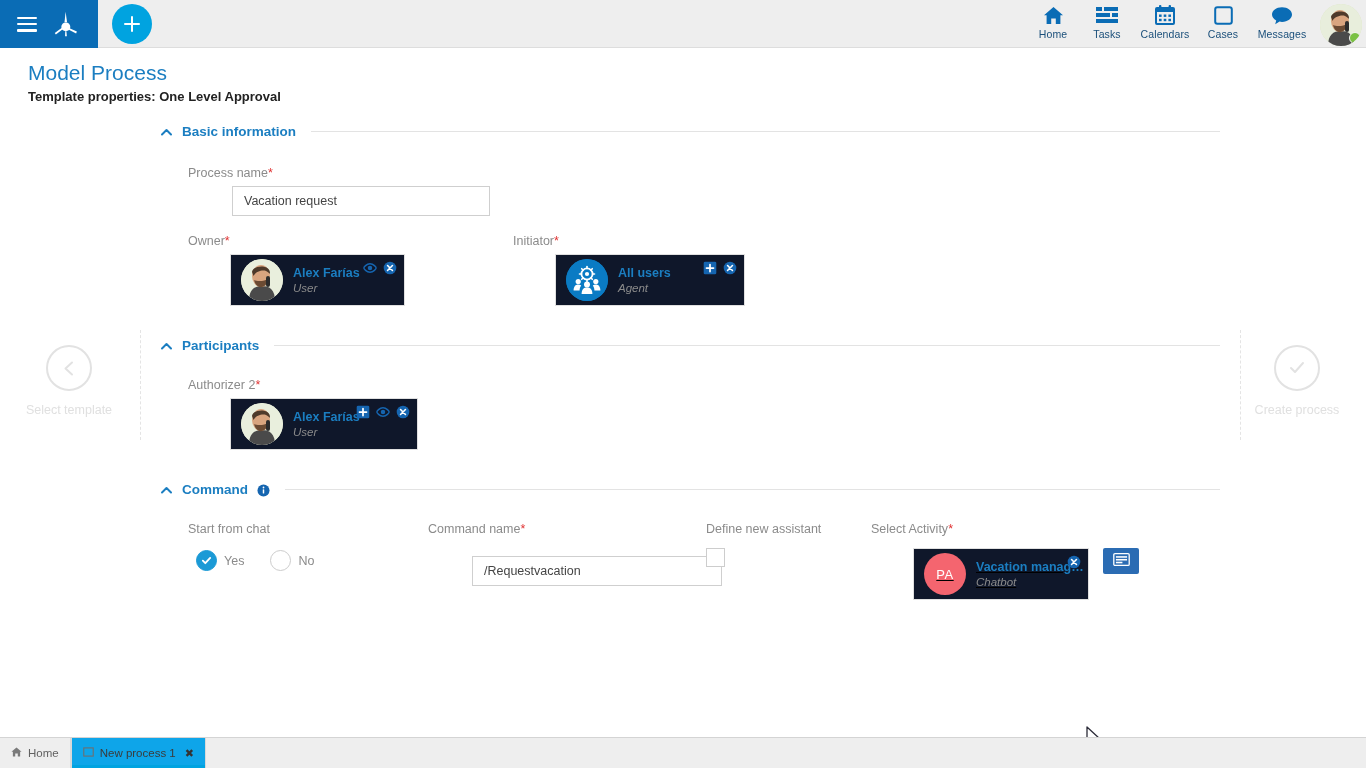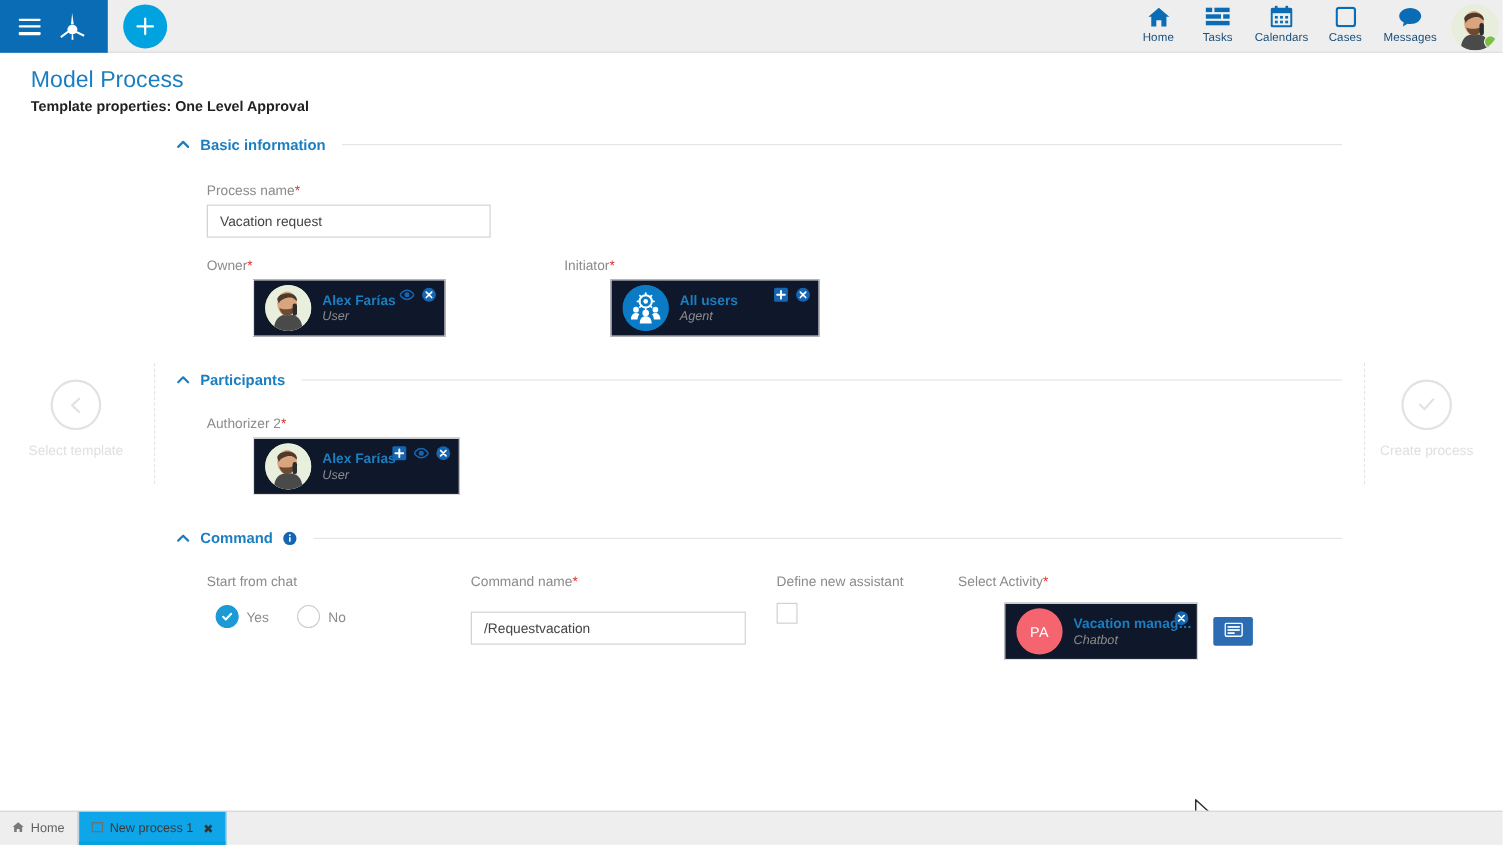--- a/index.html
+++ b/index.html
@@ -120,20 +120,21 @@
     font-size: 12.5px; color: #8b8b8b; margin-bottom: 6px;
   }
   .req { color: #e03131; font-size: 12.5px; }
 
   .text-input {
     width: 258px; height: 30px;
     border: 1px solid #cfcfcf; background: #ffffff;
     font-size: 12.5px; color: #444444;
     padding: 0 11px; outline: none;
     font-family: "Liberation Sans", sans-serif;
+    margin-left: 44px;
   }
 
   
   .entity-card {
     position: relative;
     border: 1px solid #e0e0e0; background: #0f172a;
     height: 52px; display: flex; align-items: center;
     padding-left: 10px;
     margin-left: 42px;
   }
@@ -540,21 +541,21 @@
 
     <div style="width:165px;">
       <div class="field-label">Define new assistant</div>
       <div class="checkbox-sq" style="margin-top:12px;"></div>
     </div>
 
     <div>
       <div class="field-label">
         <span>Select Activity</span><span class="req">*</span>
       </div>
-      <div style="display:flex; align-items:center; gap:14px; margin-top:12px;">
+      <div style="display:flex; align-items:flex-start; gap:14px; margin-top:12px;text-decoration:underline;">
         <div class="entity-card" style="width:176px;">
           <div class="entity-avatar initials">
             <span>PA</span>
           </div>
           <div class="entity-text" style="max-width:110px;">
             <div class="entity-name">Vacation manageme…</div>
             <div class="entity-sub">Chatbot</div>
           </div>
           <div class="card-tools">
             <span class="tool-ico">

